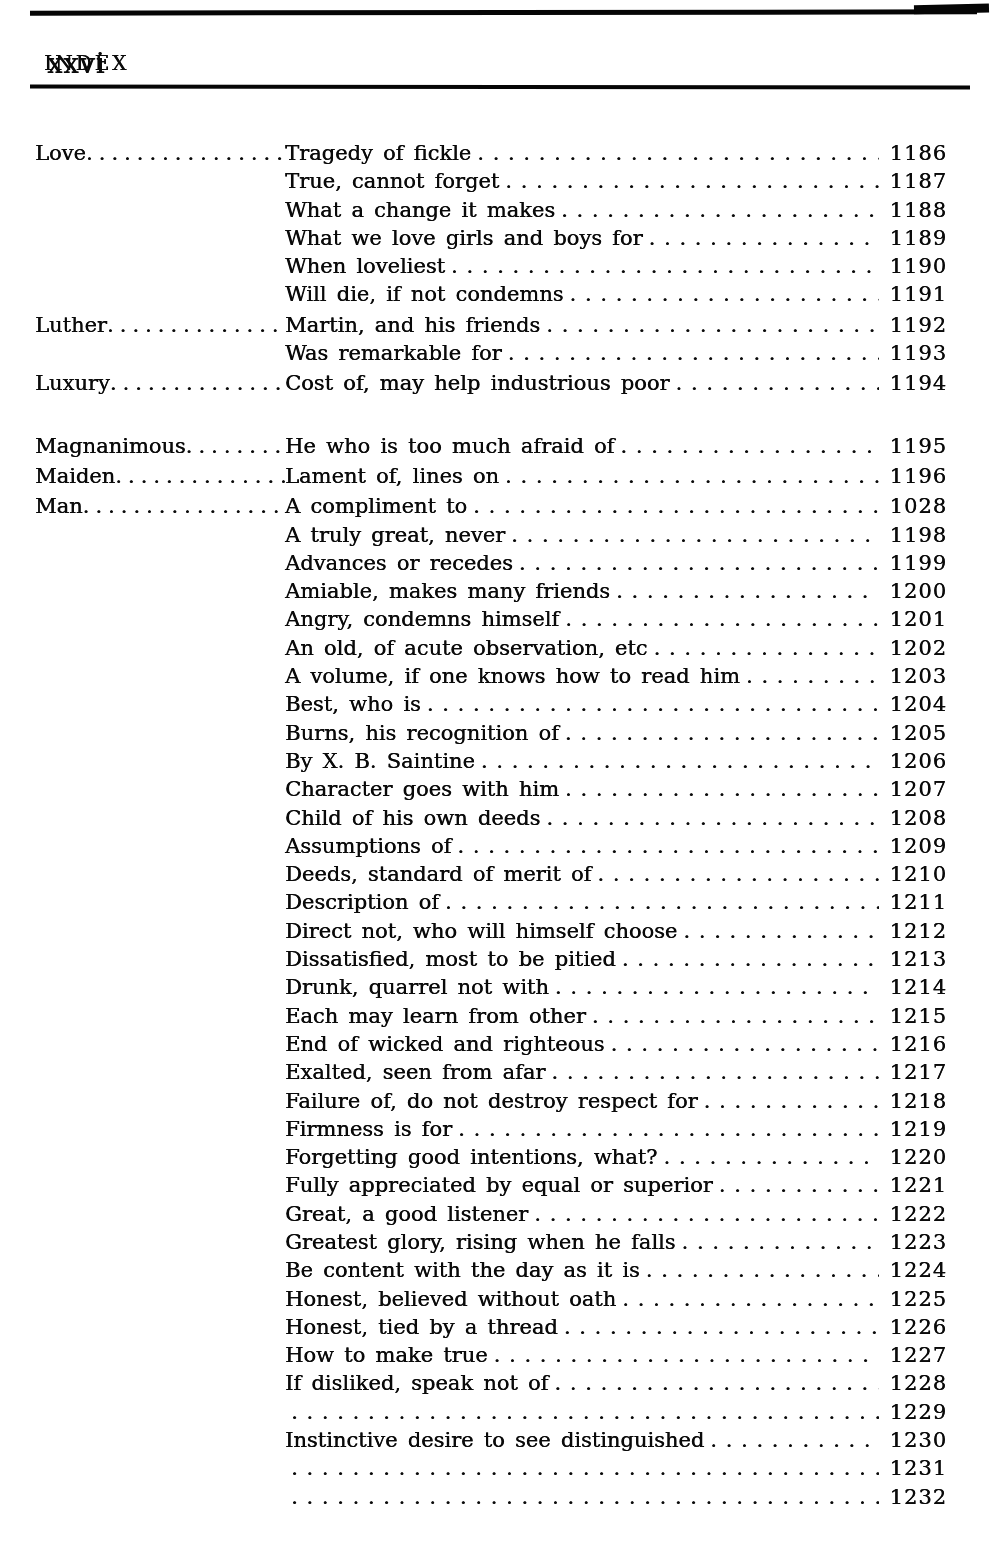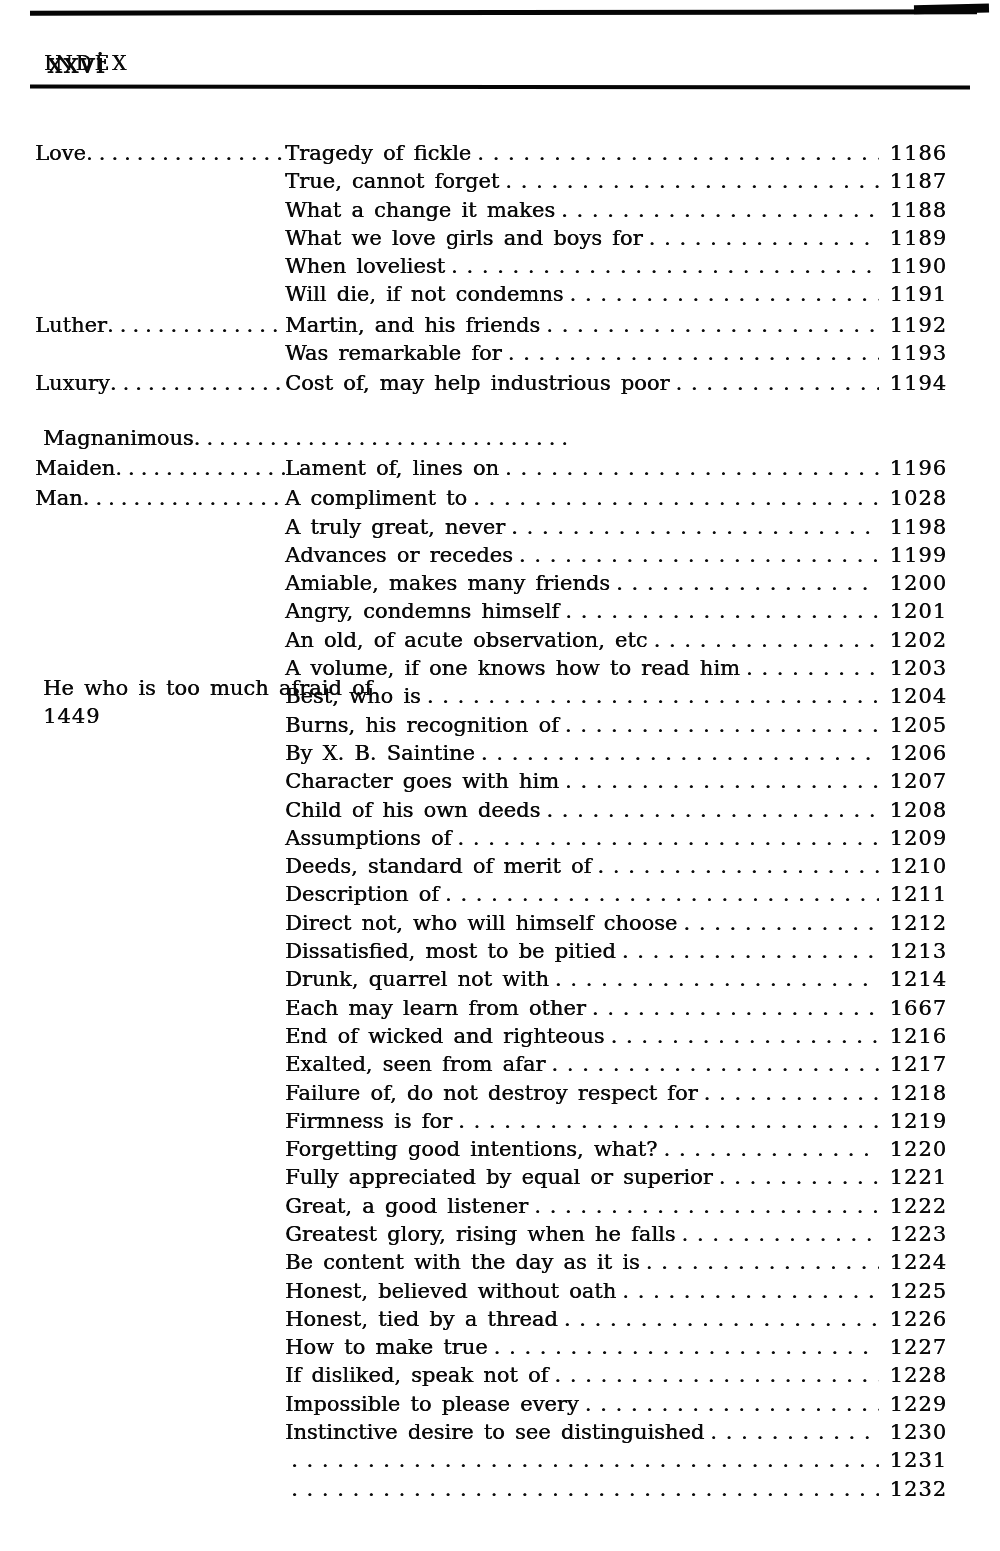--- a/index.html
+++ b/index.html
@@ -52,21 +52,21 @@
   .row{
     display:flex;
     align-items:baseline;
     height:28.3px;
     line-height:28.3px;
     font-size:21px;
     white-space:nowrap;
     text-shadow:0.4px 0 currentColor;
   }
   .row.has-hw{margin-top:2px;height:28.3px;}
-  .row.section-break{margin-top:26px;flex-direction:column;}
+  .row.section-break{margin-top:34px;}
 
   .hw{
     flex:0 0 250px;
     display:flex;align-items:baseline;
     overflow:hidden;
     word-spacing:2px;
   }
   .hw-text{flex:0 0 auto;}
   .hw-leader{
     flex:1 1 auto;overflow:hidden;white-space:nowrap;
@@ -189,21 +189,21 @@
     <span class="leader"></span>
     <span class="pg">1194</span>
   </div>
       <div class="row has-hw section-break">
     <span class="hw">
           <span class="hw-text">Magnanimous</span>
           <span class="hw-leader"></span>
         </span>
     <span class="sub">He who is too much afraid of</span>
     <span class="leader"></span>
-    <span class="pg">1449</span>
+    <span class="pg">1195</span>
   </div>
       <div class="row has-hw">
     <span class="hw">
           <span class="hw-text">Maiden</span>
           <span class="hw-leader"></span>
         </span>
     <span class="sub">Lament of, lines on</span>
     <span class="leader"></span>
     <span class="pg">1196</span>
   </div>
@@ -369,21 +369,21 @@
     <span class="leader"></span>
     <span class="pg">1214</span>
   </div>
       <div class="row">
     <span class="hw">
           <span class="hw-text"></span>
           <span class="hw-leader"></span>
         </span>
     <span class="sub">Each may learn from other</span>
     <span class="leader"></span>
-    <span class="pg">1667</span>
+    <span class="pg">1215</span>
   </div>
       <div class="row">
     <span class="hw">
           <span class="hw-text"></span>
           <span class="hw-leader"></span>
         </span>
     <span class="sub">End of wicked and righteous</span>
     <span class="leader"></span>
     <span class="pg">1216</span>
   </div>
@@ -493,21 +493,20 @@
         </span>
     <span class="sub">If disliked, speak not of</span>
     <span class="leader"></span>
     <span class="pg">1228</span>
   </div>
       <div class="row">
     <span class="hw">
           <span class="hw-text"></span>
           <span class="hw-leader"></span>
         </span>
-    <span class="sub">Impossible to please every</span>
     <span class="leader"></span>
     <span class="pg">1229</span>
   </div>
       <div class="row">
     <span class="hw">
           <span class="hw-text"></span>
           <span class="hw-leader"></span>
         </span>
     <span class="sub">Instinctive desire to see distinguished</span>
     <span class="leader"></span>

